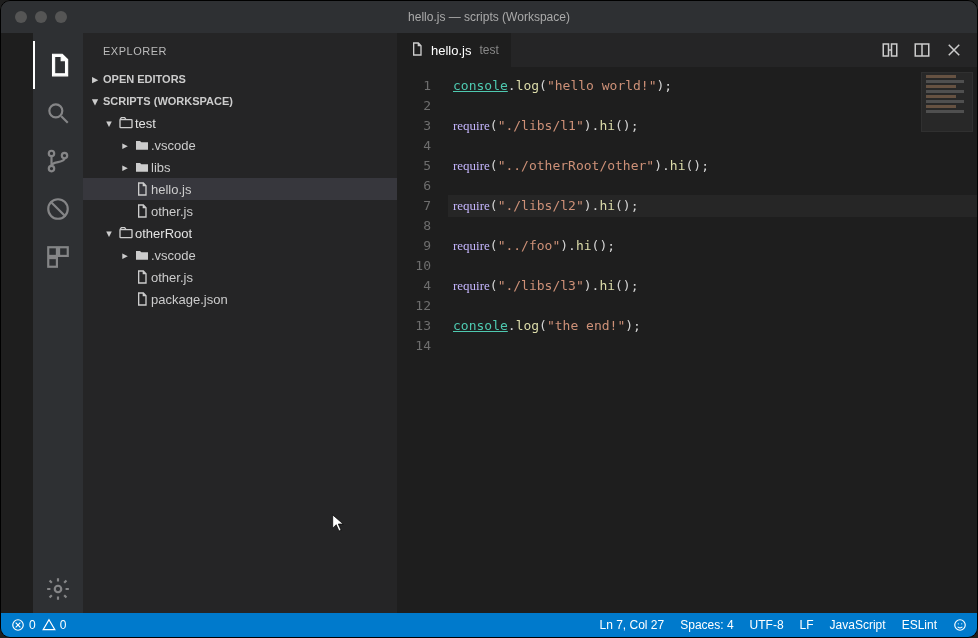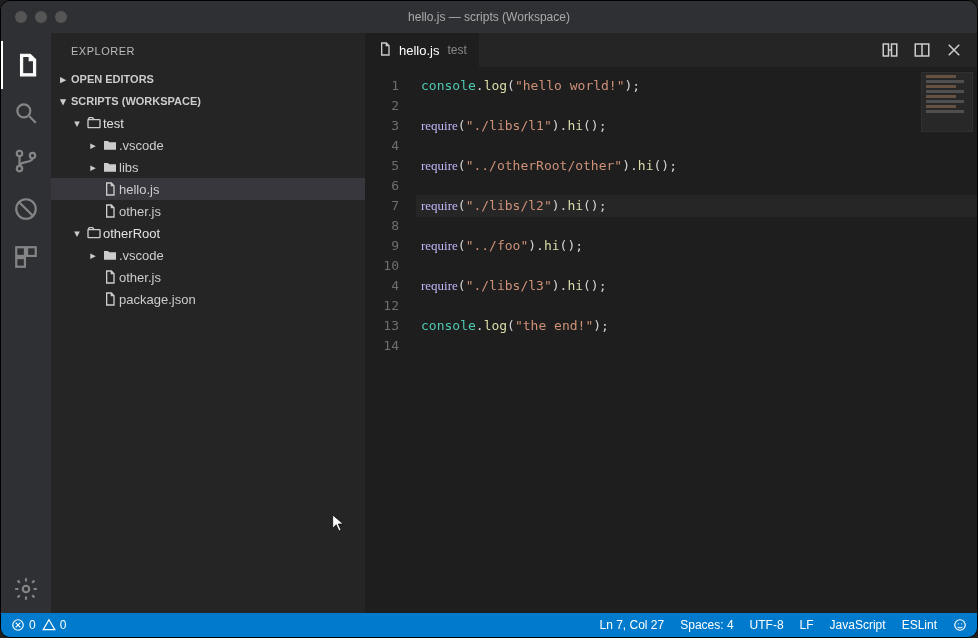--- a/index.html
+++ b/index.html
@@ -23,21 +23,21 @@
     display:flex;
     align-items:center;
     position:relative;
     flex-shrink:0;
   }
   .traffic { display:flex; gap:8px; margin-left:14px; }
   .traffic span { width:12px; height:12px; border-radius:50%; background:#555; display:inline-block; }
   .title-text { position:absolute; left:0; right:0; text-align:center; color:#aaa; font-size:12px; pointer-events:none; }
 
   
-  .body { flex:1; display:flex; min-height:0; }
+  .body { flex:1; display:flex; min-height:0;margin-left:32px; }
 
   
   .activitybar {
     width:50px;
     background:#2e3033;
     display:flex;
     flex-direction:column;
     align-items:center;
     padding-top:8px;
     flex-shrink:0;
@@ -105,21 +105,21 @@
     font-family: Menlo, Consolas, monospace; font-size:13px; line-height:20px;
     flex-shrink:0;
   }
   .gutter div { padding-right:18px; height:20px; }
   .code {
     flex:1; padding-top:8px; font-family: Menlo, Consolas, monospace; font-size:13px; line-height:20px;
     white-space:pre; color:#d4d4d4; position:relative;
   }
   .code .line { height:20px; padding-left:4px;}
   .code .line.hl { background:rgba(255,255,255,0.04); outline:1px solid rgba(255,255,255,0.04);}
-  .tok-ident { color:#4ec9b0; }
+  .tok-ident { color:#4ec9b0;text-decoration:underline; }
   .tok-method{ color:#dcdcaa; }
   .tok-func  { color:#c4b5fd;font-family:Liberation Serif, serif; }
   .tok-str   { color:#ce9178; }
   .tok-punc  { color:#d4d4d4; }
 
   .minimap {
     position:absolute; top:4px; right:4px; width:52px; height:60px;
     background:#2a2a2a; opacity:0.9; border:1px solid #333;
   }
   .minimap .mline { height:3px; margin:2px 4px; background:#555; }

